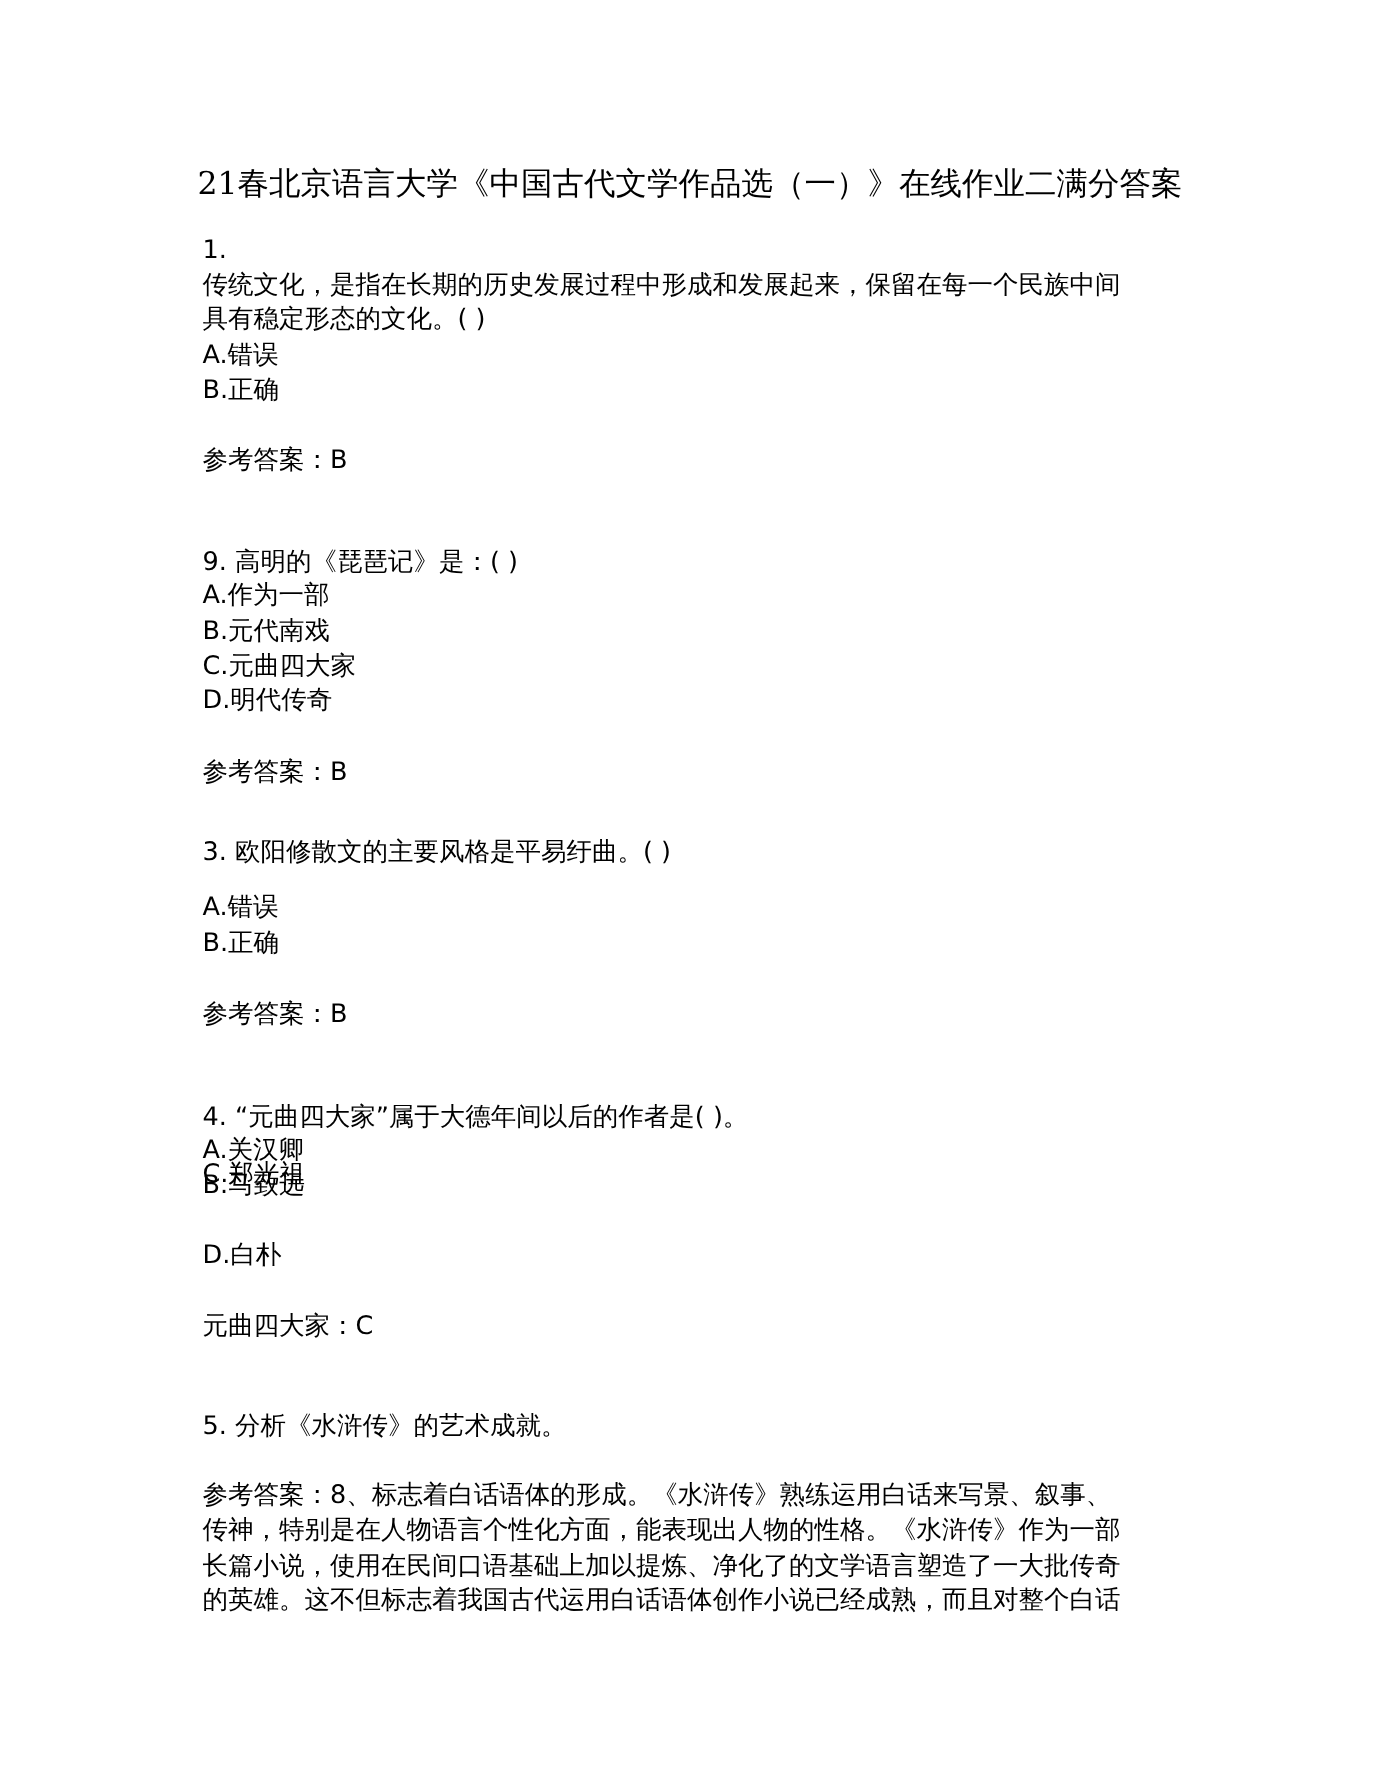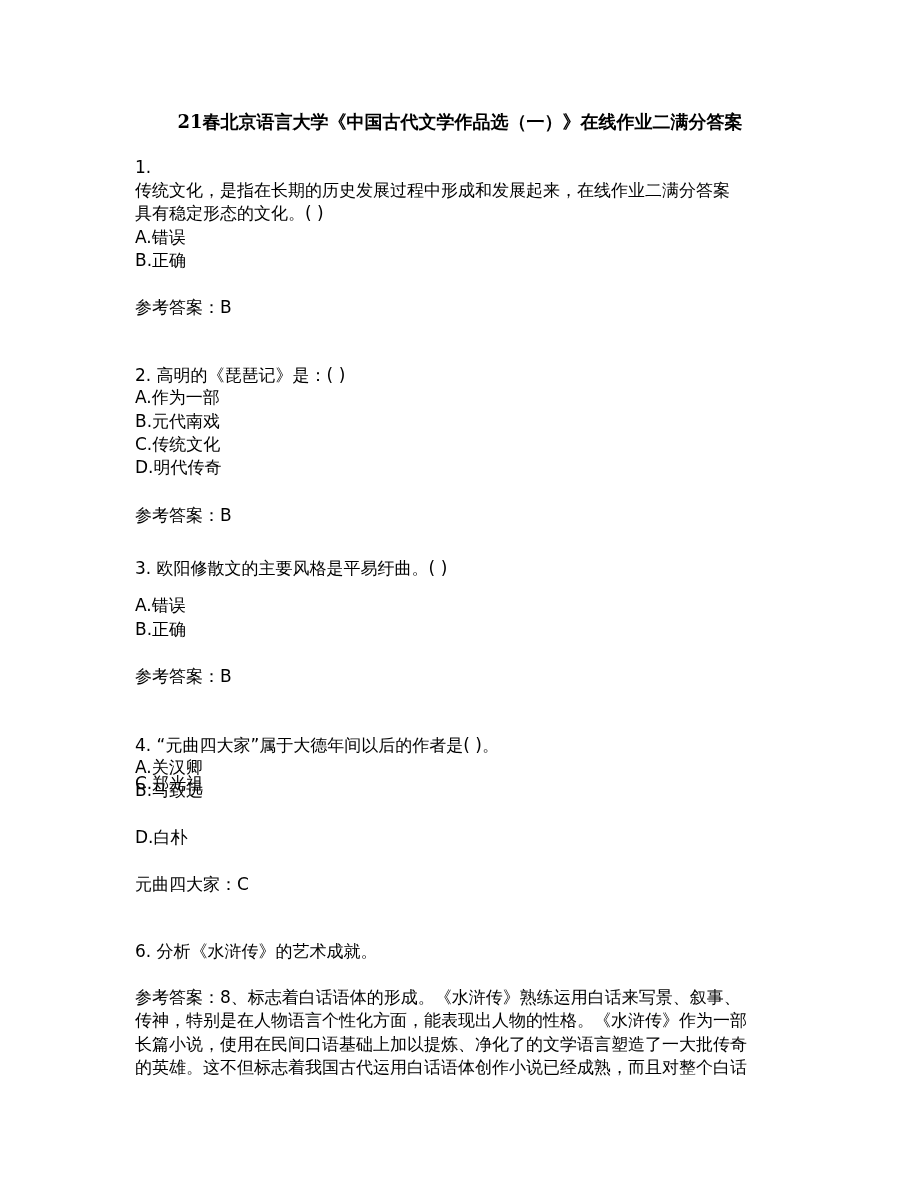--- a/index.html
+++ b/index.html
@@ -15,54 +15,53 @@
       color: #000000;
       font-family: "DejaVu Sans", "Liberation Sans", sans-serif;
     }
     .page-title {
       position: absolute;
       left: 0;
       width: 920px;
       top: 109px;
       text-align: center;
       font-family: "DejaVu Serif", "Liberation Serif", serif;
-      font-size: 18px;
+      font-size: 21px;
       line-height: 26px;
       white-space: nowrap;
-      font-weight: bold;
     }
     .line {
       position: absolute;
       left: 135px;
       font-size: 17px;
       line-height: 23px;
       white-space: nowrap;
     }
   </style>
 </head>
 <body>
 
 <div>
 
   <div class="page-title">21春北京语言大学《中国古代文学作品选（一）》在线作业二满分答案</div>
 
   <div>
     <div class="line" style="top:156px">1.</div>
-    <div class="line" style="top:179px">传统文化，是指在长期的历史发展过程中形成和发展起来，在线作业二满分答案</div>
+    <div class="line" style="top:179px">传统文化，是指在长期的历史发展过程中形成和发展起来，保留在每一个民族中间</div>
     <div class="line" style="top:202px">具有稳定形态的文化。(   )</div>
     <div class="line" style="top:226px">A.错误</div>
     <div class="line" style="top:249px">B.正确</div>
     <div class="line" style="top:296px">参考答案：B</div>
   </div>
 
   <div>
-    <div class="line" style="top:364px">2.  高明的《琵琶记》是：(   )</div>
+    <div class="line" style="top:364px">9.  高明的《琵琶记》是：(   )</div>
     <div class="line" style="top:386px">A.作为一部</div>
     <div class="line" style="top:410px">B.元代南戏</div>
-    <div class="line" style="top:433px">C.传统文化</div>
+    <div class="line" style="top:433px">C.元曲四大家</div>
     <div class="line" style="top:456px">D.明代传奇</div>
     <div class="line" style="top:504px">参考答案：B</div>
   </div>
 
   <div>
     <div class="line" style="top:557px">3.  欧阳修散文的主要风格是平易纡曲。(   )</div>
     <div class="line" style="top:594px">A.错误</div>
     <div class="line" style="top:618px">B.正确</div>
     <div class="line" style="top:665px">参考答案：B</div>
   </div>
@@ -70,20 +69,20 @@
   <div>
     <div class="line" style="top:734px">4.  “元曲四大家”属于大德年间以后的作者是(   )。</div>
     <div class="line" style="top:756px">A.关汉卿</div>
     <div class="line" style="top:779px">B.马致远</div>
     <div class="line" style="top:772px">C.郑光祖</div>
     <div class="line" style="top:826px">D.白朴</div>
     <div class="line" style="top:873px">元曲四大家：C</div>
   </div>
 
   <div>
-    <div class="line" style="top:940px">6.  分析《水浒传》的艺术成就。</div>
+    <div class="line" style="top:940px">5.  分析《水浒传》的艺术成就。</div>
     <div class="line" style="top:986px">参考答案：8、标志着白话语体的形成。《水浒传》熟练运用白话来写景、叙事、</div>
     <div class="line" style="top:1009px">传神，特别是在人物语言个性化方面，能表现出人物的性格。《水浒传》作为一部</div>
     <div class="line" style="top:1033px">长篇小说，使用在民间口语基础上加以提炼、净化了的文学语言塑造了一大批传奇</div>
     <div class="line" style="top:1056px">的英雄。这不但标志着我国古代运用白话语体创作小说已经成熟，而且对整个白话</div>
   </div>
 
 </div>
 
 </body></html>

